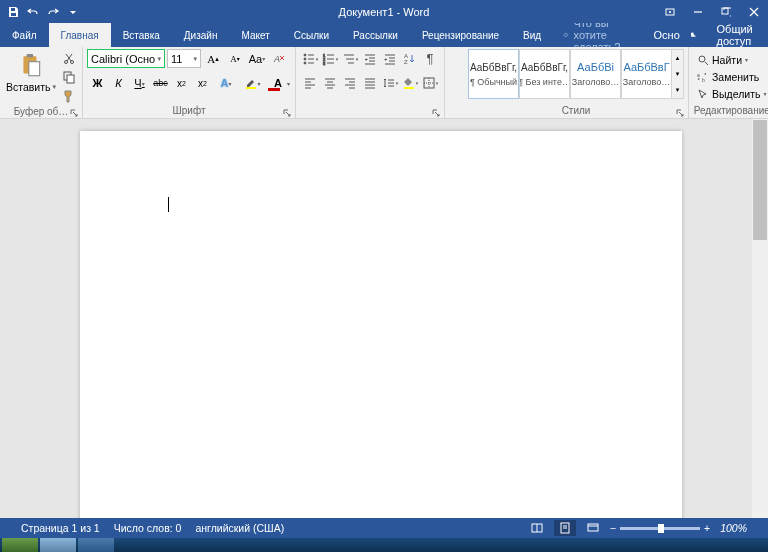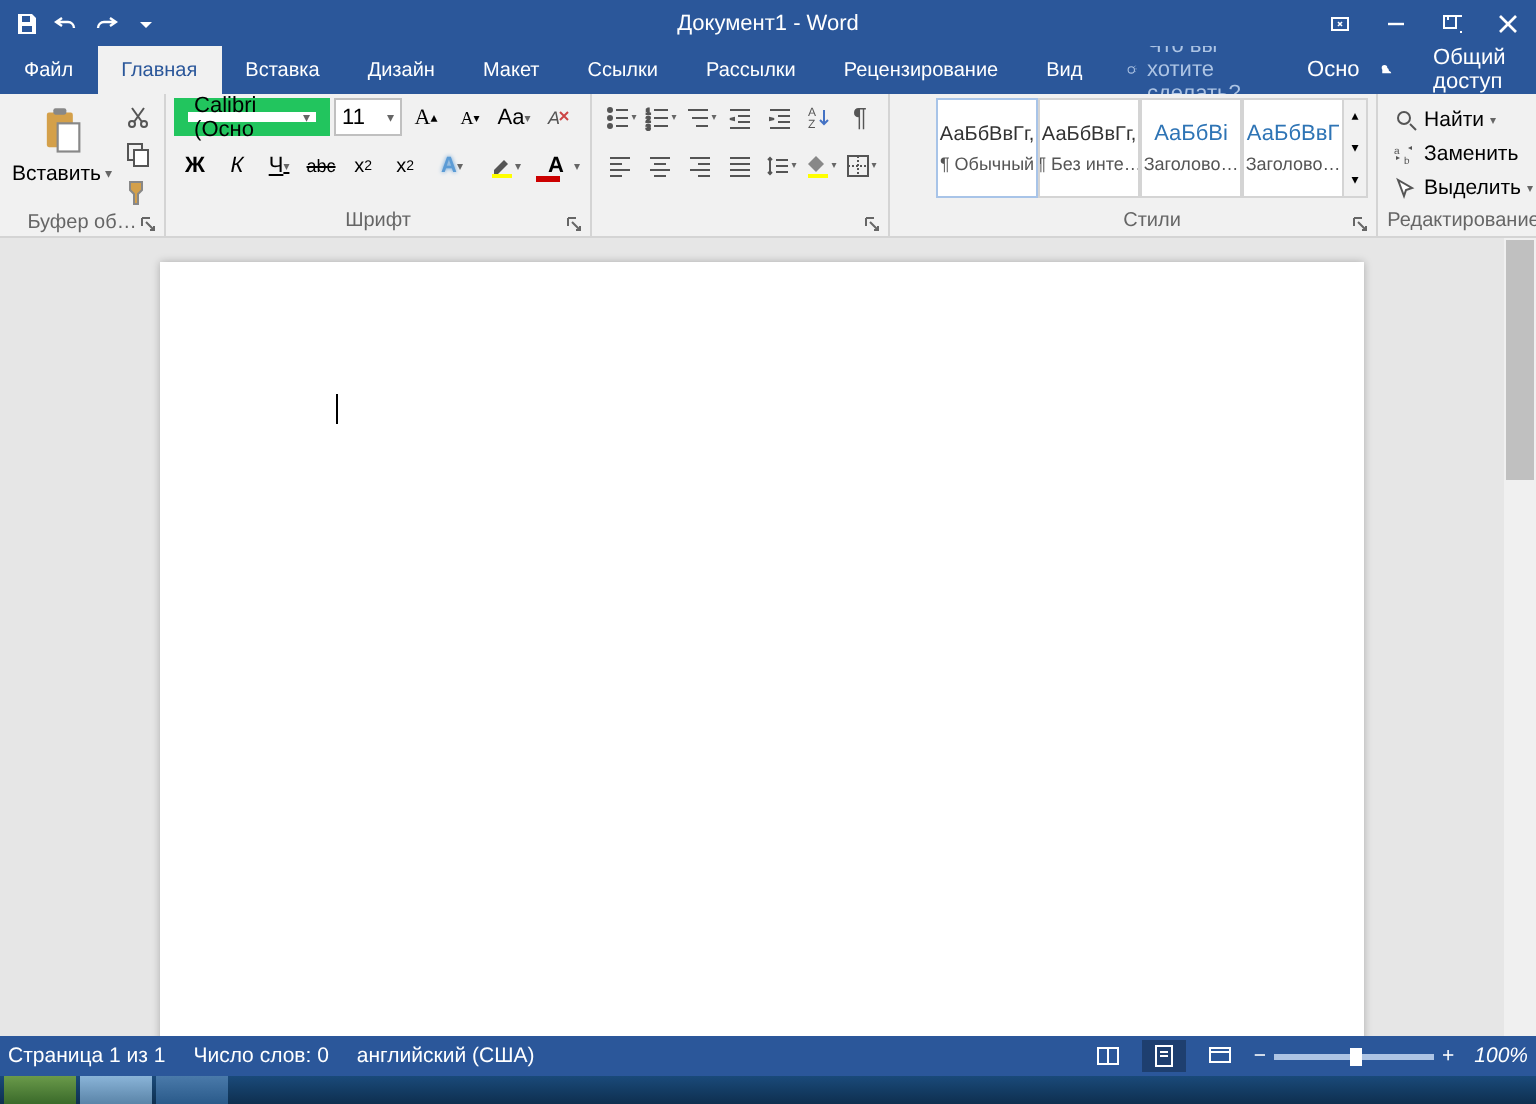--- a/index.html
+++ b/index.html
@@ -31,21 +31,21 @@
 .launcher svg { width: 8px; height: 8px; }
 
 .bigbtn { display: flex; flex-direction: column; align-items: center; padding: 2px; cursor: pointer; }
 .bigbtn-icon { width: 30px; height: 30px; display: flex; align-items: center; justify-content: center; }
 .bigbtn-lbl { font-size: 10.5px; display: flex; align-items: center; gap: 2px; }
 
 .stack { display: flex; flex-direction: column; gap: 1px; }
 .smbtn { width: 18px; height: 18px; display: flex; align-items: center; justify-content: center; cursor: pointer; }
 
 .fontrow1 { display: flex; gap: 2px; align-items: center; }
-.fontname { width: 78px; height: 19px; border: 7px solid #22c55e; background: white; font-size: 11px; padding: 0 3px; display: flex; align-items: center; justify-content: space-between; }
+.fontname { width: 78px; height: 19px; border: 1px solid #22c55e; background: white; font-size: 11px; padding: 0 3px; display: flex; align-items: center; justify-content: space-between; }
 .fontsize { width: 34px; height: 19px; border: 1px solid #c0c0c0; background: white; font-size: 11px; padding: 0 3px; display: flex; align-items: center; justify-content: space-between; }
 .dd { font-size: 7px; color: #666; }
 .ib { width: 20px; height: 19px; display: flex; align-items: center; justify-content: center; cursor: pointer; font-size: 11px; }
 
 .fontrow2 { display: flex; gap: 0; align-items: center; margin-top: 3px; }
 .fb { width: 21px; height: 20px; display: flex; align-items: center; justify-content: center; cursor: pointer; font-size: 11px; }
 .colorbtn { width: 26px; height: 20px; display: flex; align-items: center; justify-content: center; cursor: pointer; position: relative; }
 
 .pararow { display: flex; gap: 0; align-items: center; }
 .pb { width: 20px; height: 19px; display: flex; align-items: center; justify-content: center; cursor: pointer; }
@@ -63,21 +63,21 @@
 .editcol { display: flex; flex-direction: column; gap: 0; padding-top: 2px; }
 .editbtn { height: 17px; display: flex; align-items: center; gap: 3px; font-size: 10.5px; padding: 0 4px; cursor: pointer; white-space: nowrap; }
 .editbtn svg { width: 12px; height: 12px; flex-shrink: 0; }
 
 .workspace { flex: 1; background: #e6e6e6; display: flex; position: relative; overflow: hidden; }
 .page { position: absolute; left: 80px; top: 12px; width: 602px; height: 790px; background: white; box-shadow: 0 0 4px rgba(0,0,0,0.25); }
 .cursor { position: absolute; left: 88px; top: 66px; width: 1px; height: 15px; background: #000; }
 .vscroll { position: absolute; right: 0; top: 0; bottom: 0; width: 16px; background: #f0f0f0; }
 .vthumb { width: 14px; height: 120px; background: #c0c0c0; margin: 1px; }
 
-.statusbar { height: 20px; background: #2b579a; color: white; display: flex; align-items: center; font-size: 10.5px; padding: 0 4px; gap: 14px; }
+.statusbar { height: 20px; background: #2b579a; color: white; display: flex; align-items: center; font-size: 10.5px; padding: 0 21px; gap: 14px; }
 .statusbar .right { margin-left: auto; display: flex; align-items: center; gap: 6px; }
 .viewbtn { width: 22px; height: 16px; display: flex; align-items: center; justify-content: center; cursor: pointer; }
 .viewbtn.active { background: #1e3f6f; }
 .viewbtn svg { width: 12px; height: 12px; }
 .zoom { display: flex; align-items: center; gap: 4px; }
 .zslider { width: 80px; height: 3px; background: #adc4e4; position: relative; }
 .zthumb { position: absolute; left: 38px; top: -3px; width: 6px; height: 9px; background: white; }
 
 .taskbar { height: 14px; background: linear-gradient(#1a4a7a, #0e2f4f); display: flex; align-items: center; }
 .taskitem { width: 36px; height: 14px; margin-left: 2px; }

